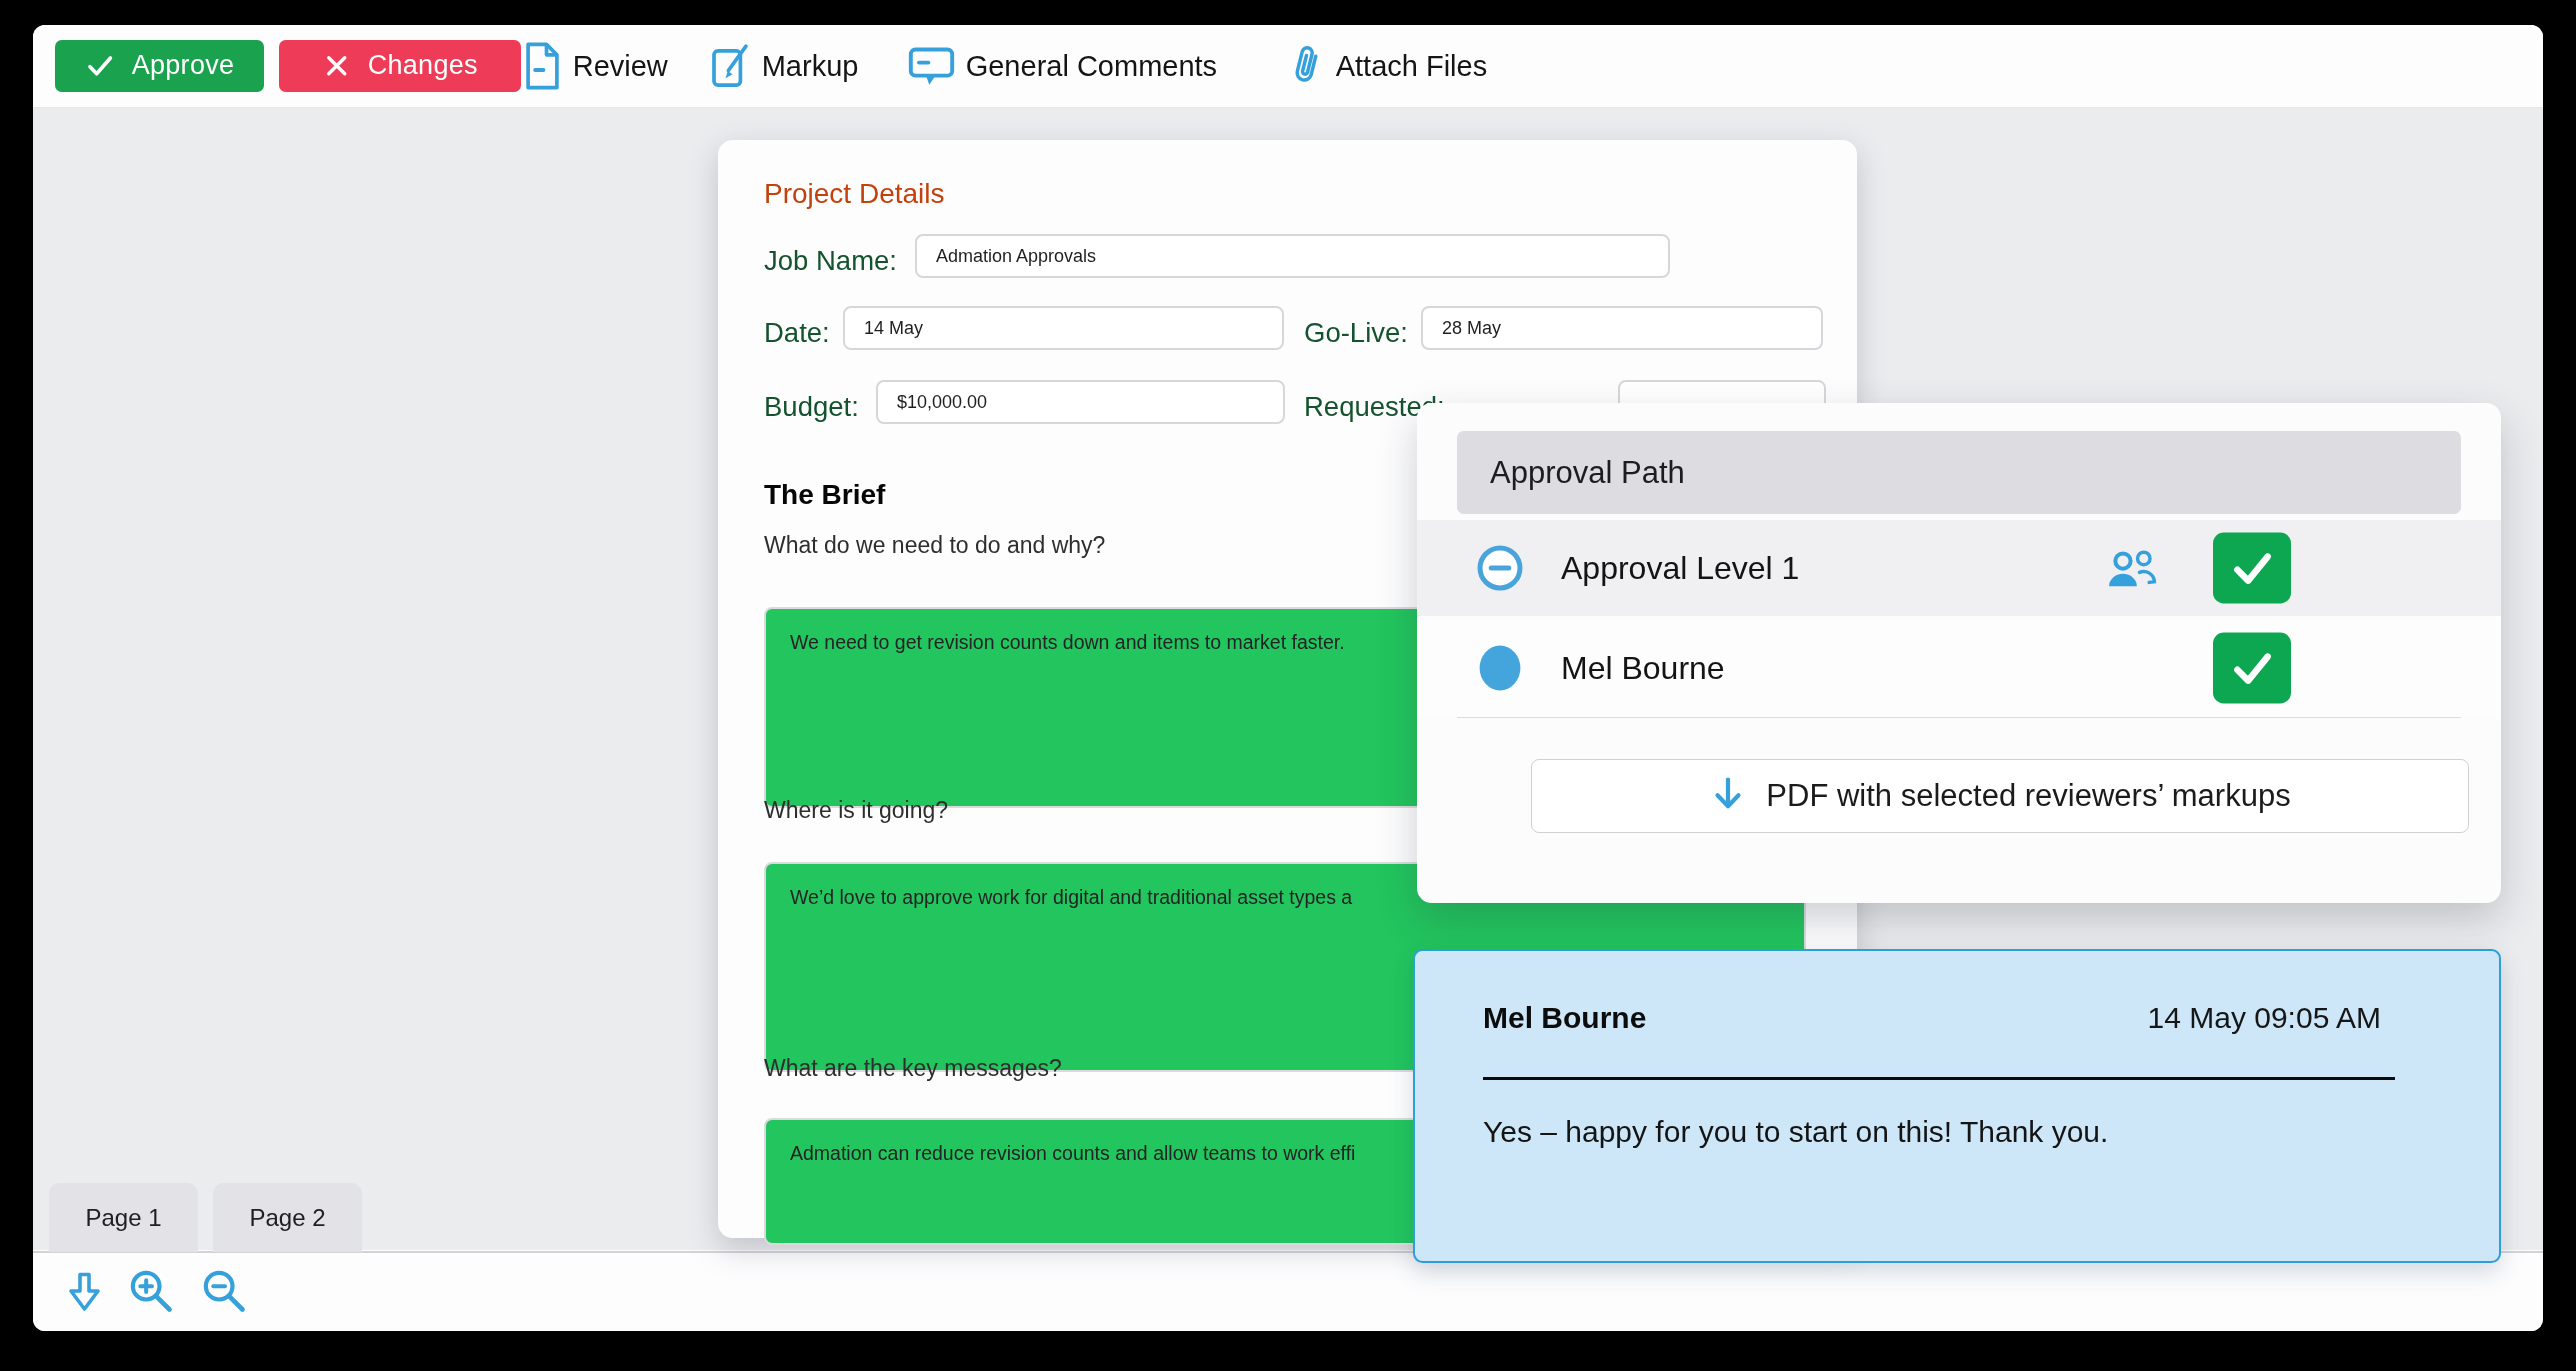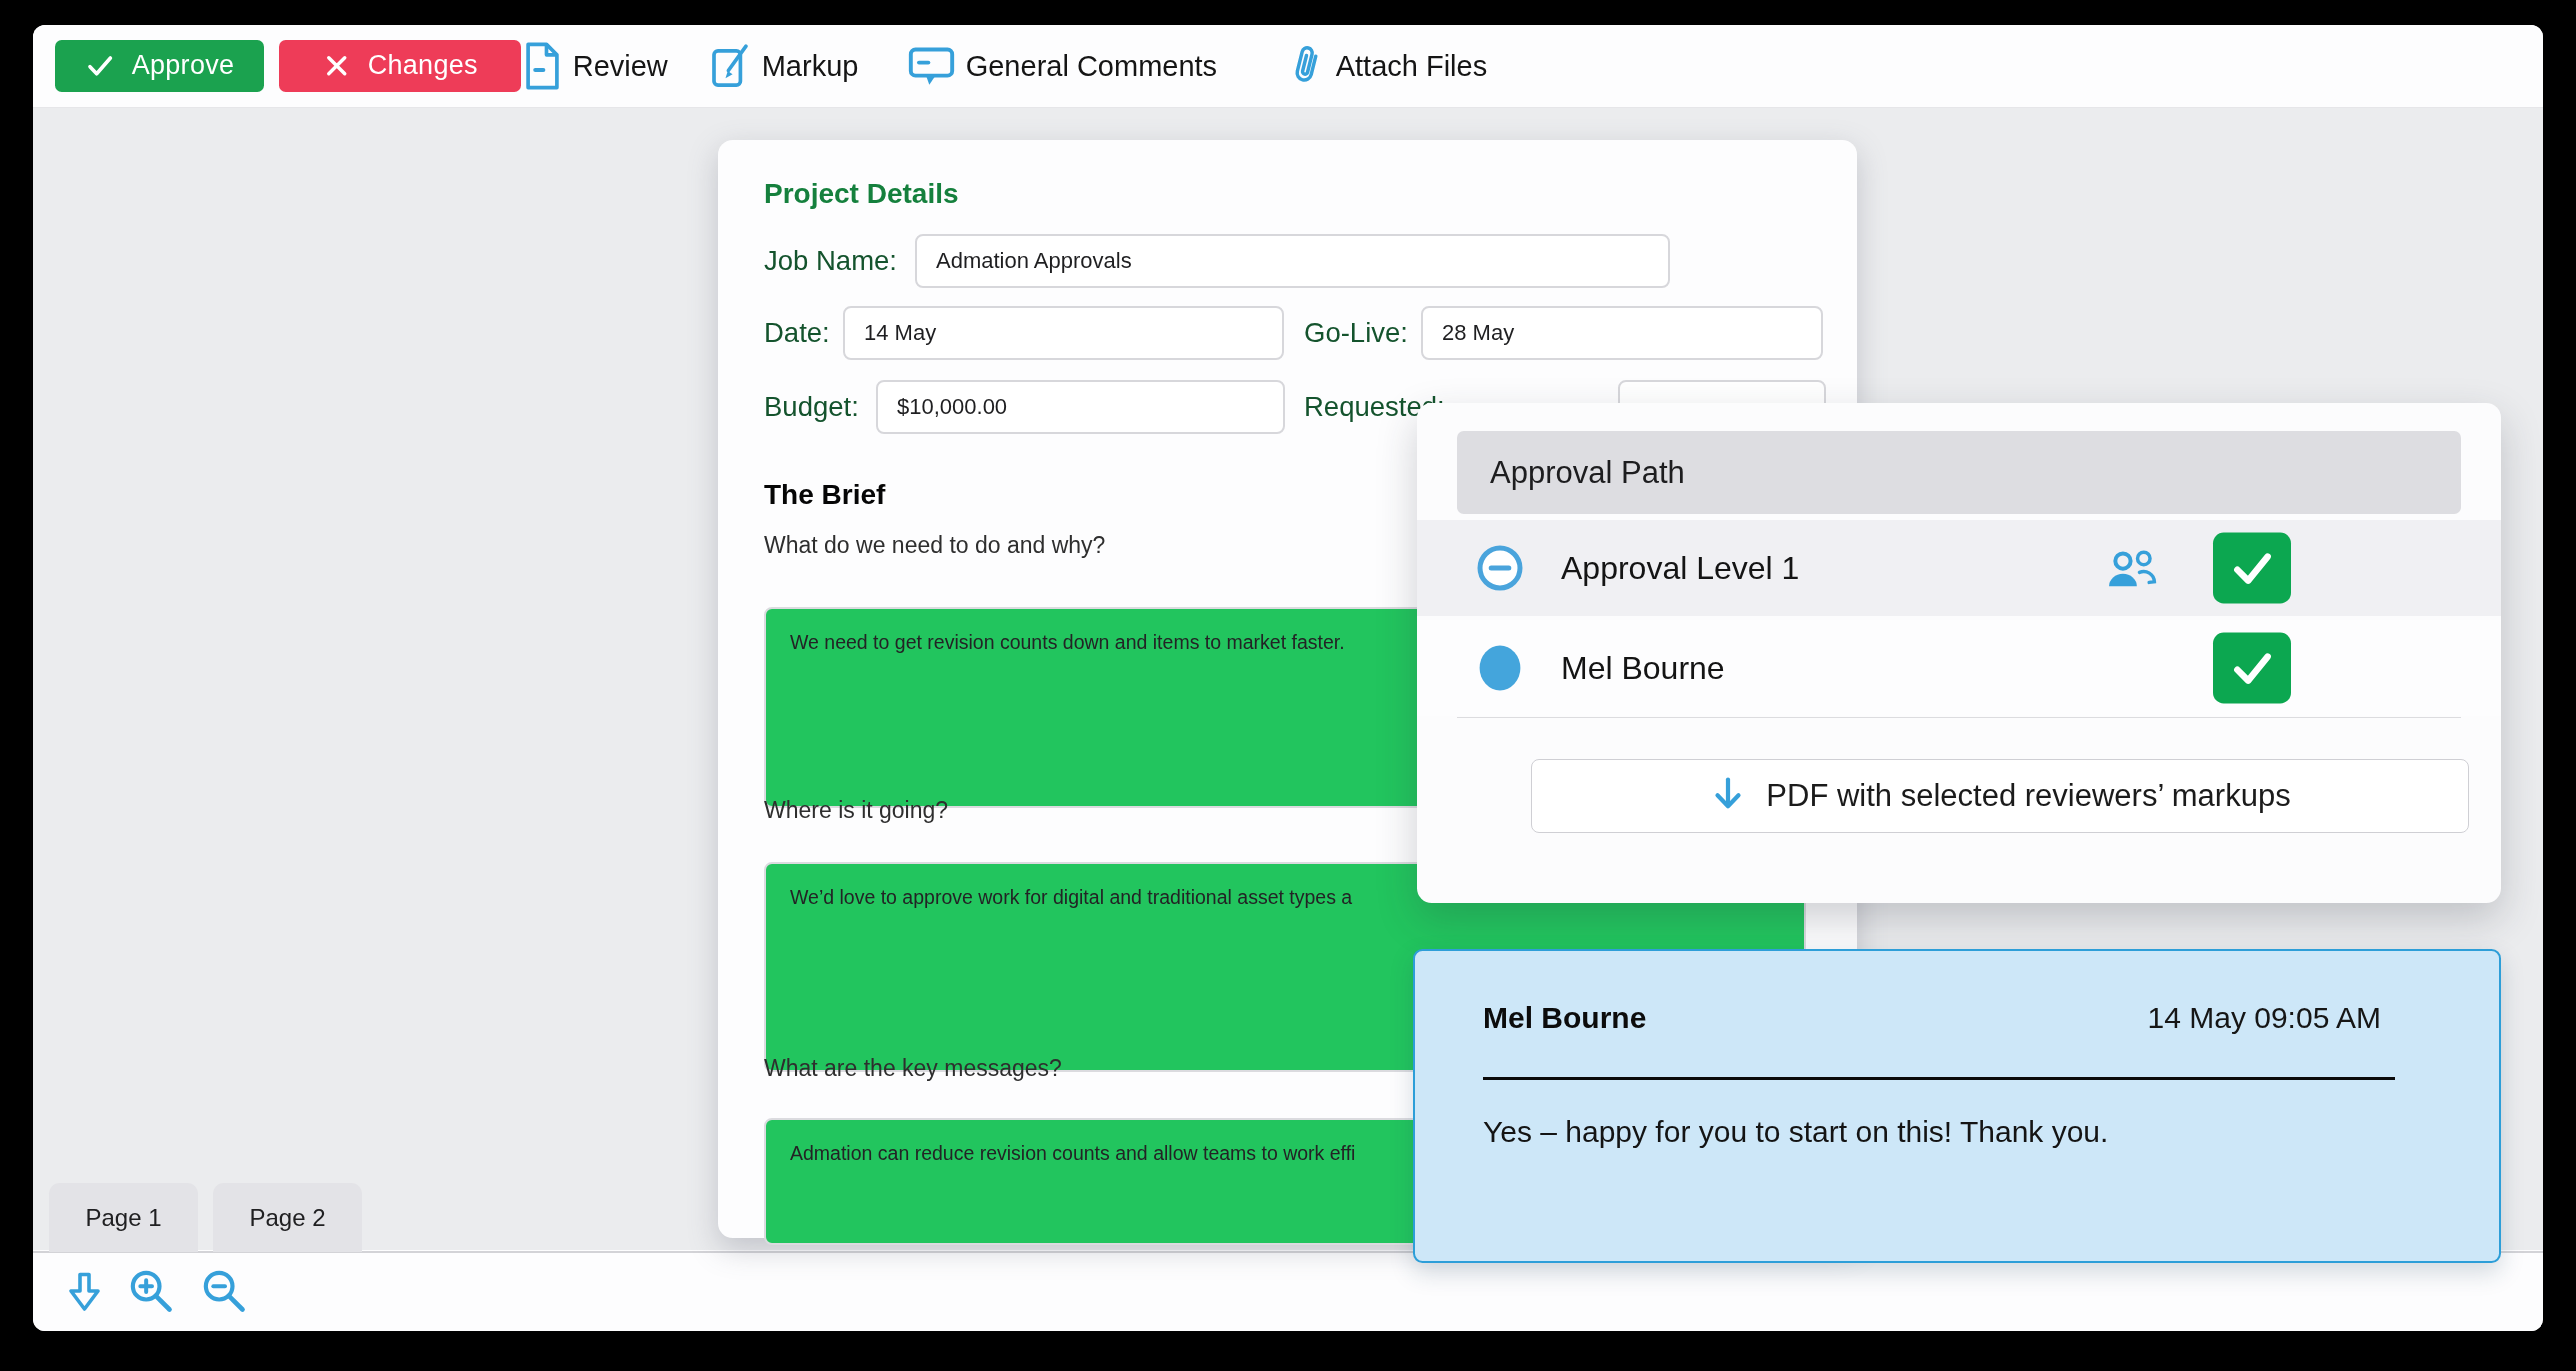--- a/index.html
+++ b/index.html
@@ -24,25 +24,25 @@
   .footer{position:absolute;left:0;top:1228px;width:100%;height:78px;background:#fdfdfe;z-index:2;
           display:flex;align-items:center;gap:23px;padding-left:32px;box-sizing:border-box;}
   .tab{position:absolute;top:1158px;width:149px;height:69px;background:#e3e3e7;
        border-radius:10.7px 10.7px 0 0;display:flex;align-items:center;justify-content:center;
        font-size:24px;color:#202022;z-index:3;}
   .tab-1{left:16px;}.tab-2{left:180px;}
   
   .card{position:absolute;left:685px;top:115px;width:1139px;height:1098px;background:#fdfdfe;
         border-radius:14.8px;box-shadow:0 10.7px 29.5px rgba(90,95,110,0.28);z-index:4;}
   .card *{position:absolute;}
-  .card-title{left:46px;top:38px;font-size:28px;font-weight:700;color:#15803d;}
+  .card-title{left:46px;top:38px;font-size:28px;font-weight:400;color:#c2410c;}
   .flabel{font-size:27.5px;color:#14532d;height:54px;line-height:54px;}
-  .fvalue{height:54px;box-sizing:border-box;background:#fff;border:2px solid #d7d7db;
+  .fvalue{height:44px;box-sizing:border-box;background:#fff;border:2px solid #d7d7db;
           border-radius:8px;display:flex;align-items:center;padding-left:19px;
-          font-size:22px;color:#1f1f21;}
+          font-size:18px;color:#1f1f21;}
   .l-job{left:46px;top:94px;}   .v-job{left:197px;top:94px;width:755px;}
   .l-date{left:46px;top:166px;}  .v-date{left:125px;top:166px;width:441px;}
   .l-golive{left:586px;top:166px;} .v-golive{left:703px;top:166px;width:402px;}
   .l-budget{left:46px;top:240px;} .v-budget{left:158px;top:240px;width:409px;}
   .l-req{left:586px;top:240px;}  .v-req{left:900px;top:240px;width:208px;}
   .brief-title{left:46px;top:339px;font-size:28px;font-weight:700;color:#060606;}
   .question{font-size:23px;color:#2e2e2e;}
   .q1{left:46px;top:392px;} .q2{left:46px;top:657px;} .q3{left:46px;top:915px;}
   .ta{left:46px;width:1042px;box-sizing:border-box;background:#22c55e;border:2px solid #dbdbdf;
       border-radius:8px;padding:21.5px 0 0 24px;font-size:19.5px;color:#232325;overflow:hidden;

